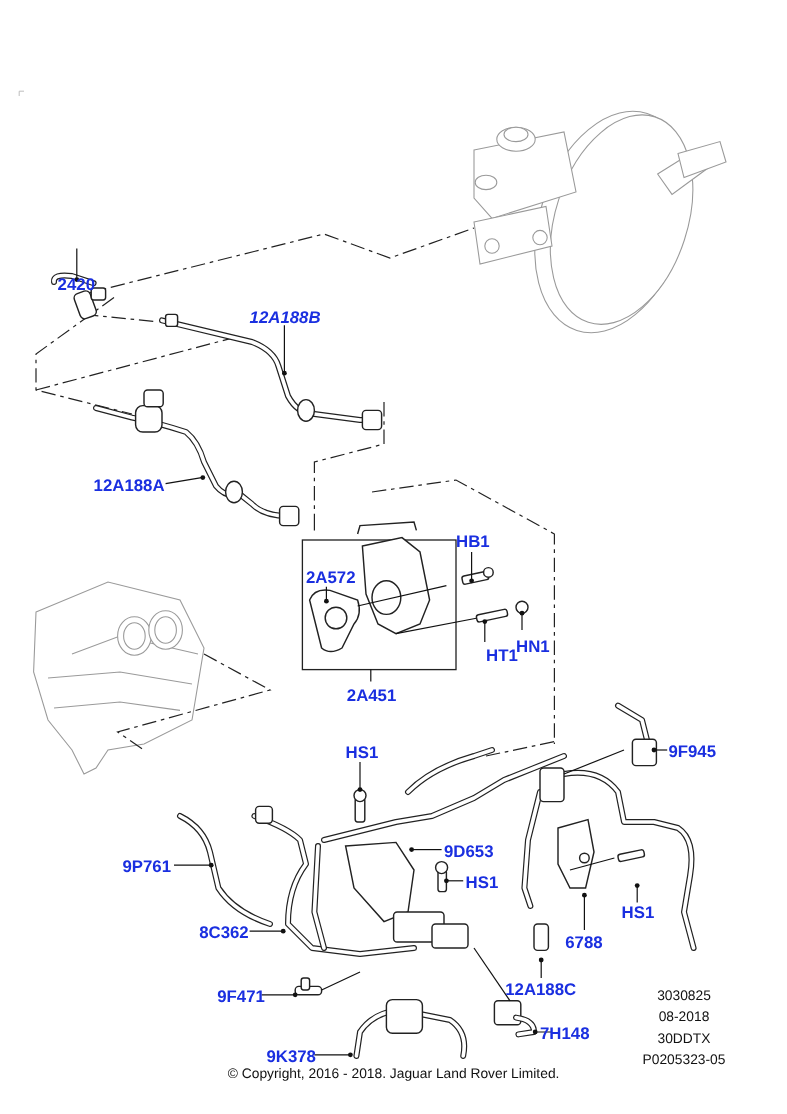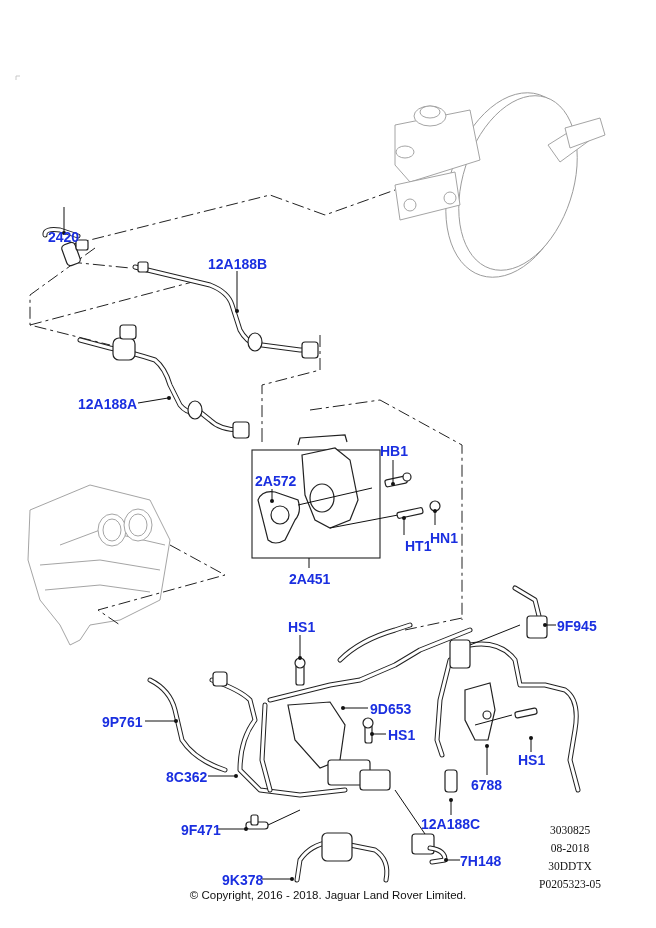--- a/index.html
+++ b/index.html
@@ -1,19 +1,19 @@
 <!DOCTYPE html>
 <html><head>
 <meta charset="utf-8">
 <style>
   html, body { margin: 0; padding: 0; background: #ffffff; }
   body { width: 656px; height: 928px; position: relative; overflow: hidden; font-family: "Liberation Sans", sans-serif; }
   #canvas { position: absolute; left: 0; top: 0; width: 656px; height: 928px; }
   .lbl { position: absolute; font-family: "Liberation Sans", sans-serif; font-weight: bold; font-size: 14px; color: #1a2fe0; white-space: nowrap; line-height: 16px; }
-  .meta { position: absolute; font-family: Liberation Serif, serif; font-size: 11.5px; color: #111; white-space: nowrap; text-align: center; line-height: 14px; }
+  .meta { position: absolute; font-family: Liberation Sans, sans-serif; font-size: 11.5px; color: #111; white-space: nowrap; text-align: center; line-height: 14px; }
   .copyright { position: absolute; left: 0; width: 656px; top: 889px; text-align: center; font-family: "Liberation Sans", sans-serif; font-size: 11.5px; color: #111; }
   svg .part { fill: #fff; stroke: #222; stroke-width: 1.2; }
   svg .part-light { fill: #fff; stroke: #9a9a9a; stroke-width: 0.9; }
   svg .hose { fill: none; stroke: #222; stroke-width: 5; stroke-linecap: round; stroke-linejoin: round; }
   svg .hose-in { fill: none; stroke: #fff; stroke-width: 3; stroke-linecap: round; stroke-linejoin: round; }
   svg .dash { fill: none; stroke: #222; stroke-width: 1; stroke-dasharray: 12 4 3 4; }
   svg .leader { fill: none; stroke: #111; stroke-width: 1; }
   svg .dot { fill: #111; }
   svg .box { fill: none; stroke: #222; stroke-width: 1.1; }
 </style>
@@ -193,38 +193,38 @@
     <path class="leader" d="M218 829 L246 829"></path>
       <circle class="dot" cx="246" cy="829" r="2"></circle>
     <path class="leader" d="M262 879 L292 879"></path>
       <circle class="dot" cx="292" cy="879" r="2"></circle>
     <path class="leader" d="M446 860 L460 860"></path>
       <circle class="dot" cx="446" cy="860" r="2"></circle>
   </g>
 </svg>
 
 <div class="lbl" style="left:48px;top:190px;margin-top:39px;">2420</div>
-<div class="lbl" style="left:208px;top:256px;">12A188B</div>
+<div class="lbl" style="left:208px;top:256px;font-style:italic;">12A188B</div>
 <div class="lbl" style="left:78px;top:396px;">12A188A</div>
 <div class="lbl" style="left:380px;top:443px;">HB1</div>
 <div class="lbl" style="left:255px;top:473px;">2A572</div>
 <div class="lbl" style="left:392px;top:538px;margin-left:13px;">HT1</div>
 <div class="lbl" style="left:430px;top:530px;text-align:center;">HN1</div>
 <div class="lbl" style="left:289px;top:571px;">2A451</div>
 <div class="lbl" style="left:288px;top:619px;">HS1</div>
 <div class="lbl" style="left:557px;top:618px;">9F945</div>
 <div class="lbl" style="left:102px;top:714px;">9P761</div>
 <div class="lbl" style="left:370px;top:701px;">9D653</div>
 <div class="lbl" style="left:388px;top:727px;">HS1</div>
 <div class="lbl" style="left:166px;top:769px;">8C362</div>
 <div class="lbl" style="left:518px;top:752px;">HS1</div>
 <div class="lbl" style="left:471px;top:777px;">6788</div>
 <div class="lbl" style="left:421px;top:816px;">12A188C</div>
 <div class="lbl" style="left:181px;top:822px;">9F471</div>
 <div class="lbl" style="left:222px;top:872px;">9K378</div>
-<div class="lbl" style="left:460px;top:853px;">7H148</div>
+<div class="lbl" style="left:450px;top:853px;">7H148</div>
 
 <div class="meta" style="left:530px;top:823px;width:80px;">3030825</div>
 <div class="meta" style="left:530px;top:841px;width:80px;">08-2018</div>
 <div class="meta" style="left:530px;top:859px;width:80px;">30DDTX</div>
 <div class="meta" style="left:520px;top:877px;width:100px;">P0205323-05</div>
 
 <div class="copyright">© Copyright, 2016 - 2018. Jaguar Land Rover Limited.</div>
 
 </body></html>

